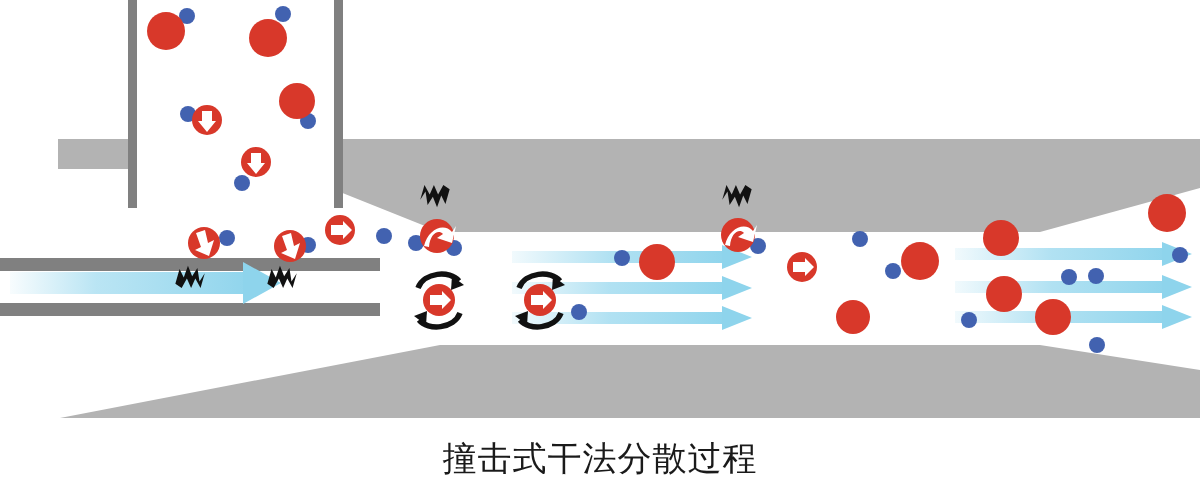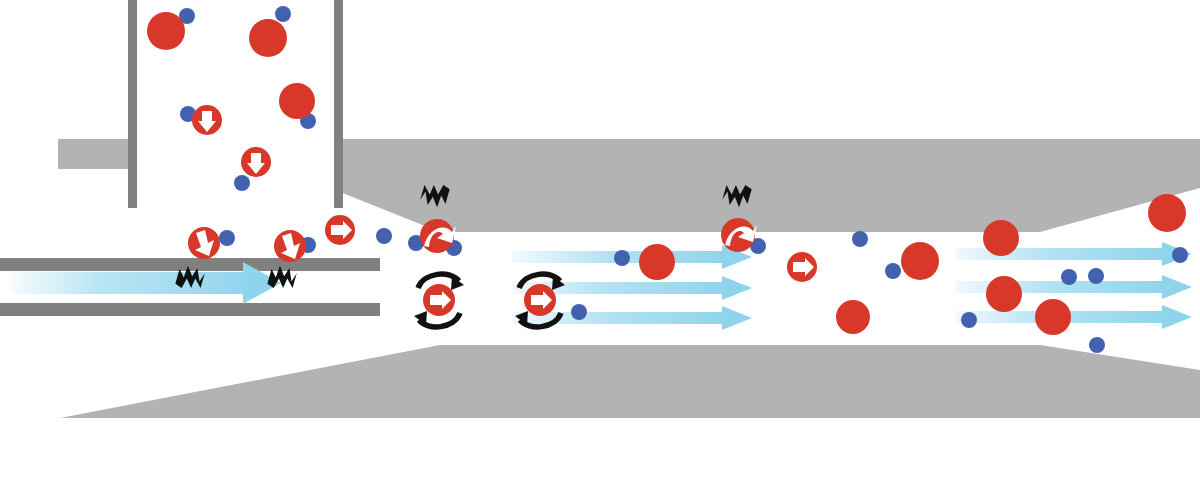--- a/index.html
+++ b/index.html
@@ -206,13 +206,14 @@
         <path d="M -13,14 L -9,0 L -5,8 L -1,-3 L 3,7 L 8,-1 L 10,12 L 15,4
                  L 11,18 L 6,9 L 2,18 L -2,9 L -7,18 Z"></path>
       </g>
       <g transform="translate(738,204) scale(1.05) rotate(180)">
         <path d="M -13,14 L -9,0 L -5,8 L -1,-3 L 3,7 L 8,-1 L 10,12 L 15,4
                  L 11,18 L 6,9 L 2,18 L -2,9 L -7,18 Z"></path>
       </g>
     </g>
   </svg>
 
+  <div id="caption">撞击式干法分散过程</div>
 </div>
 
 </body></html>

